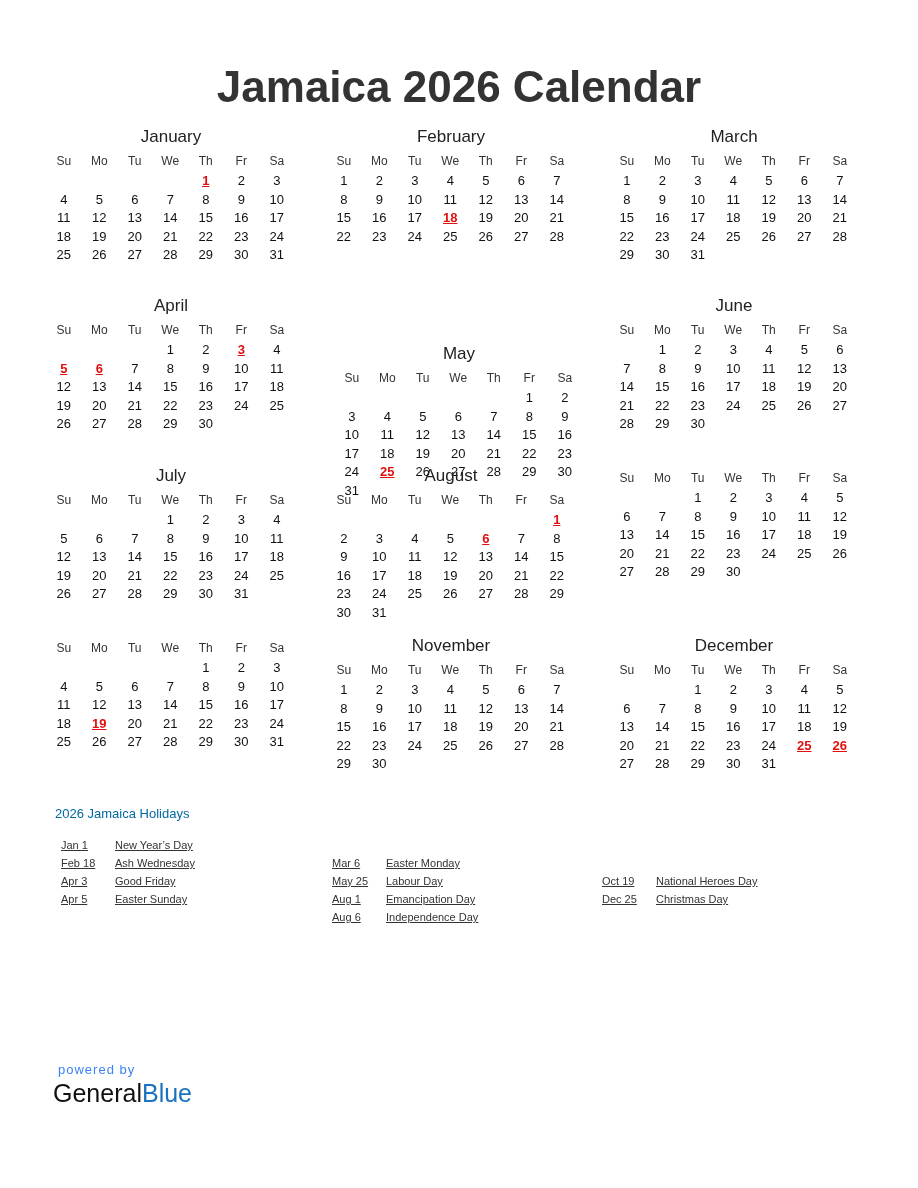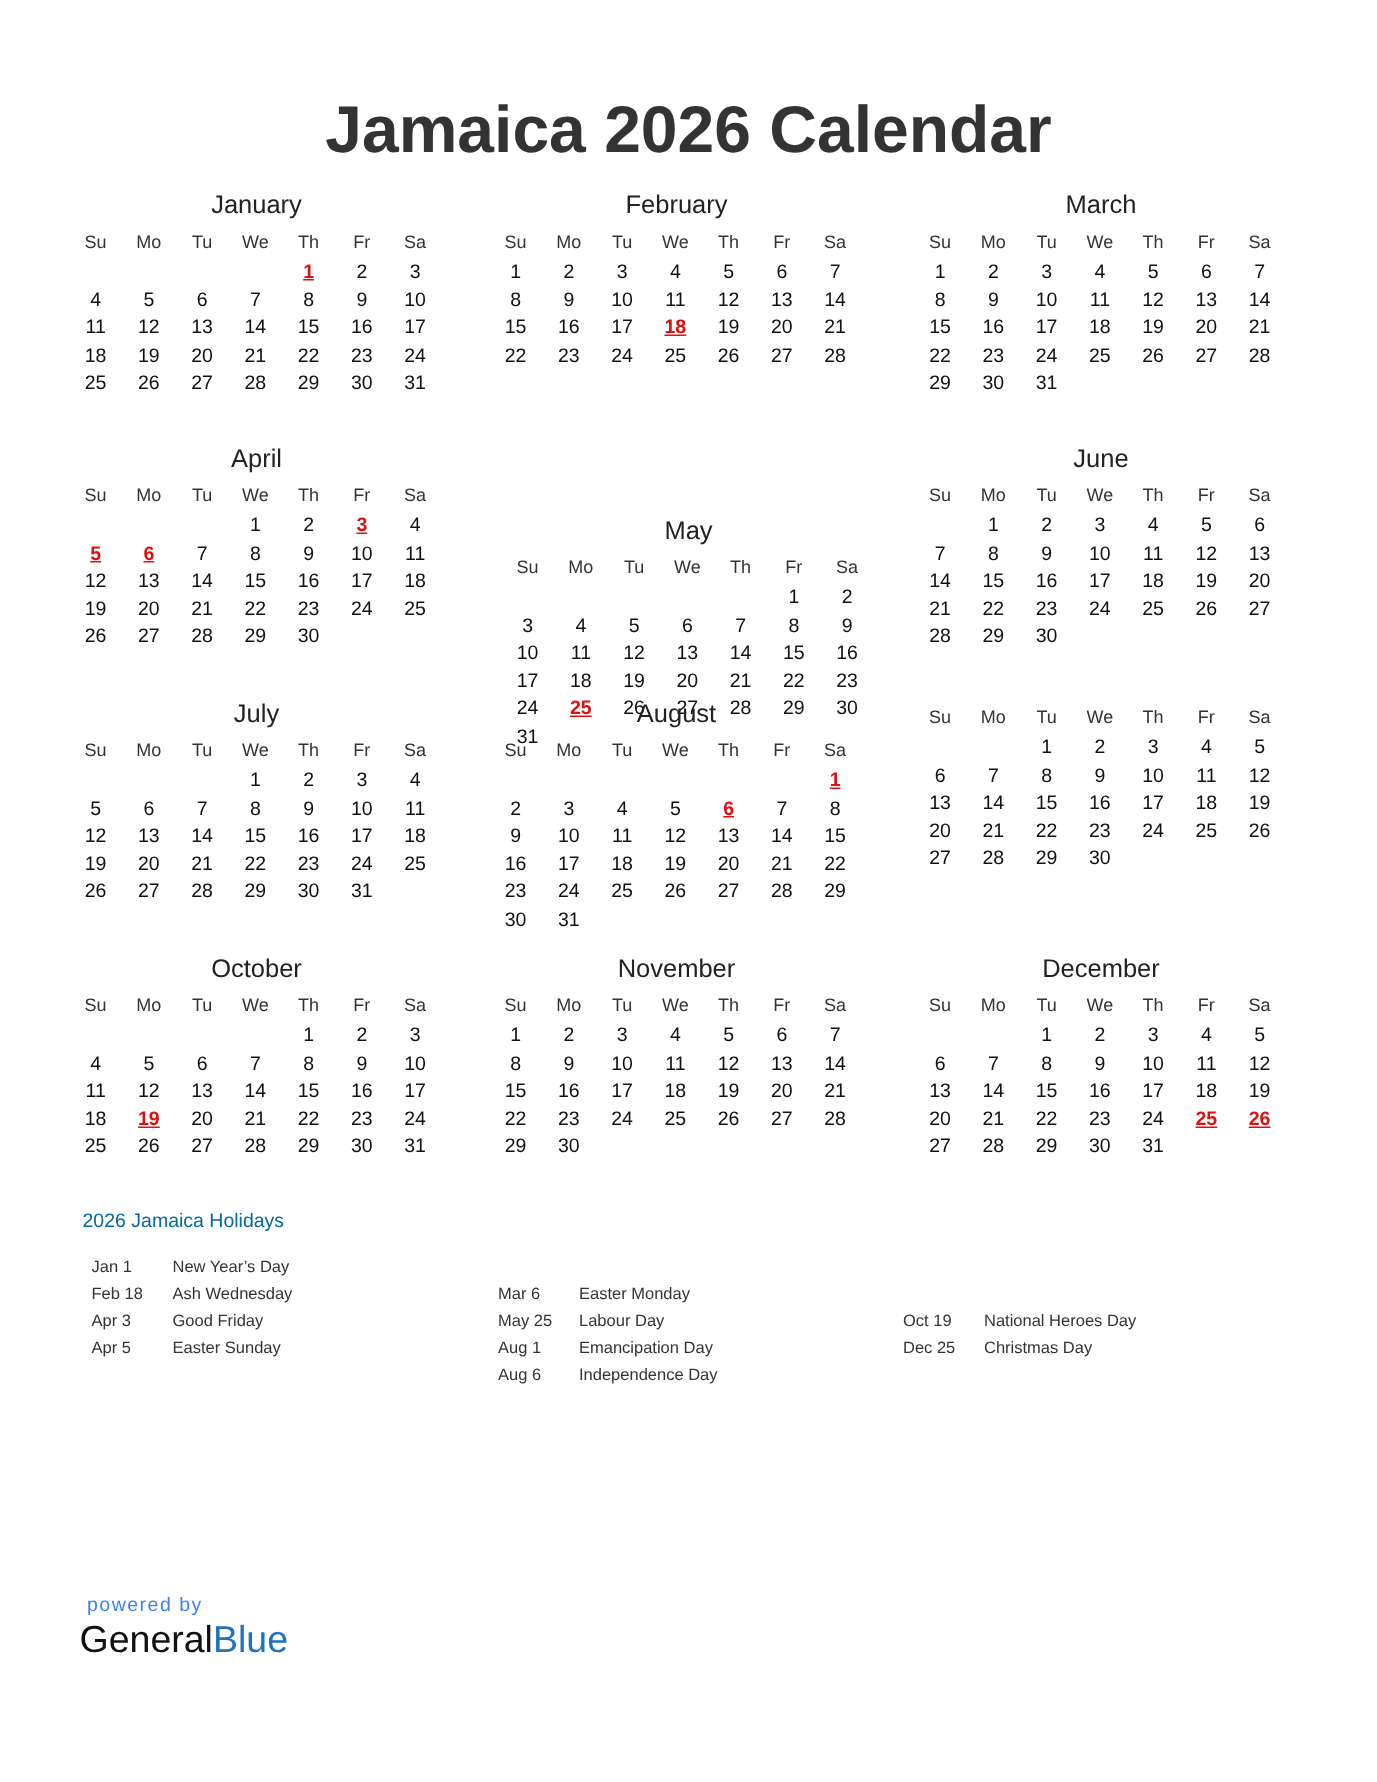--- a/index.html
+++ b/index.html
@@ -6,21 +6,21 @@
   body { width: 918px; height: 1188px; position: relative; font-family: "Liberation Sans", "DejaVu Sans", sans-serif; color: #222; overflow: hidden; }
   .title { position: absolute; top: 62px; left: 0; width: 918px; text-align: center; font-size: 44px; font-weight: bold; color: #333; letter-spacing: 0px; }
   .month { position: absolute; width: 250px; }
   .month-name { text-align: center; font-size: 17px; color: #222; height: 22px; line-height: 22px; }
   .grid { display: grid; grid-template-columns: repeat(7, 35.5px); margin-top: 2px; }
   .dow { text-align: center; font-size: 12px; color: #333; height: 22px; line-height: 22px; }
   .day { text-align: center; font-size: 13px; color: #111; height: 18.5px; line-height: 18.5px; }
   .day.hol { color: #e01010; font-weight: bold; text-decoration: underline; }
   .hol-title { position: absolute; left: 55px; top: 806px; font-size: 13px; color: #0369a1; }
   .hol-col { position: absolute; width: 260px; }
-  .hol-row { display: flex; height: 18px; line-height: 18px; font-size: 11px; color: #333; }
+  .hol-row { display: flex; height: 18px; line-height: 18px; font-size: 11px; color: #333; text-decoration: underline; }
   .hol-date { width: 54px; }
   .footer-pb { position: absolute; left: 58px; top: 1062px; font-size: 13px; color: #3b82f6; letter-spacing: 1px; }
   .footer-brand { position: absolute; left: 53px; top: 1079px; font-size: 25px; color: #111; }
   .footer-brand .blue { color: #1a73c0; }
 </style>
 </head>
 <body>
 
 <div class="title">Jamaica 2026 Calendar</div>
 
@@ -423,21 +423,20 @@
         <div class="day">24</div>
         <div class="day">25</div>
         <div class="day">26</div>
         <div class="day">27</div>
         <div class="day">28</div>
         <div class="day">29</div>
         <div class="day">30</div>
       </div>
     </div>
     <div class="month" style="left: 46px; top: 635px;">
-      <div class="month-name">October</div>
       <div class="grid">
         <div class="dow">Su</div>
         <div class="dow">Mo</div>
         <div class="dow">Tu</div>
         <div class="dow">We</div>
         <div class="dow">Th</div>
         <div class="dow">Fr</div>
         <div class="dow">Sa</div>
         <div class="day"></div>
         <div class="day"></div>

